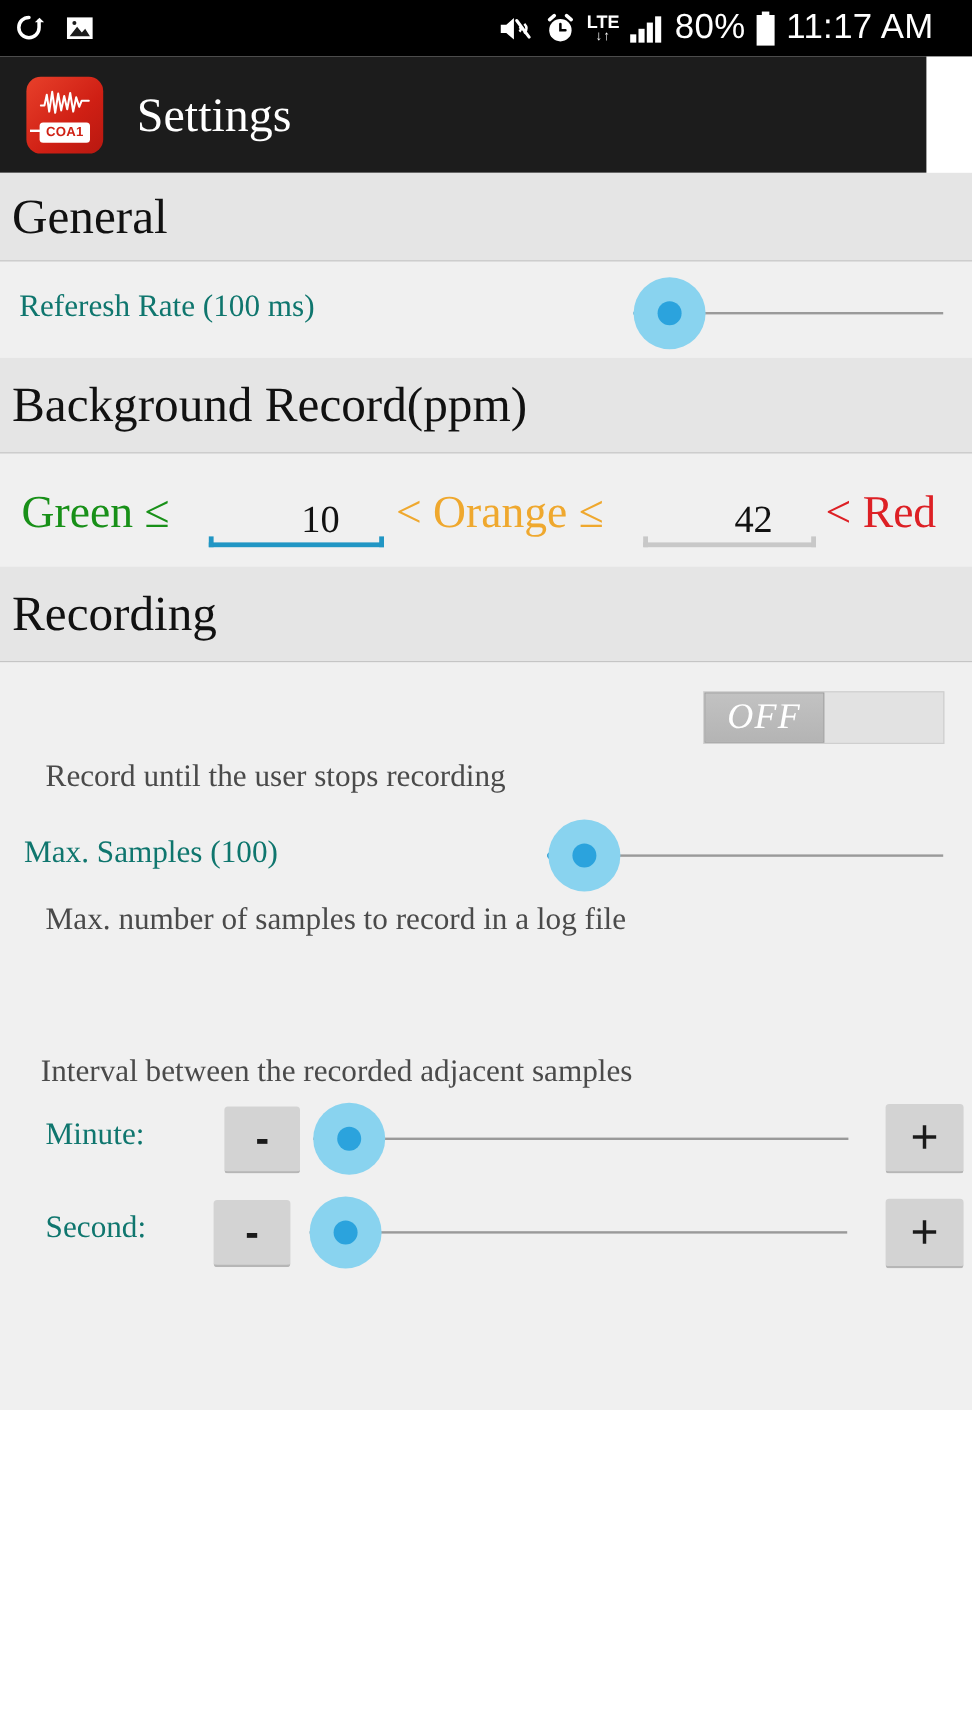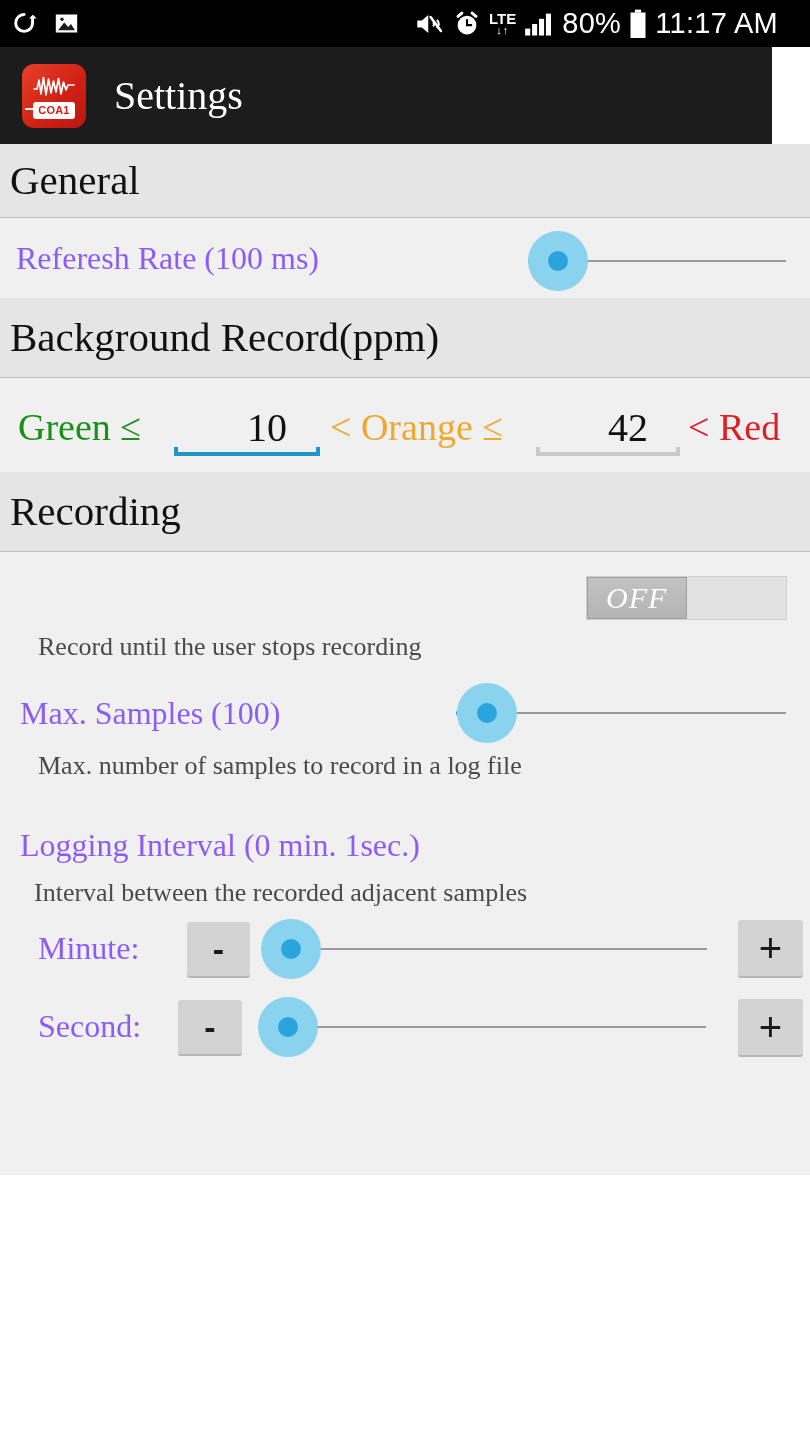--- a/index.html
+++ b/index.html
@@ -72,21 +72,21 @@
   .section-header .sh-label {
     padding-left: 10px; font-size: 41px; color: #111111; line-height: 1;
   }
   .content-band {
     position: absolute; left: 0; width: 810px;
     background: #f0f0f0;
   }
 
   
   .row-label {
-    position: absolute; font-size: 32px; color: #8b5cf6; line-height: 1; white-space: nowrap;
+    position: absolute; font-size: 26px; color: #0f766e; line-height: 1; white-space: nowrap;
   }
   .row-sub {
     position: absolute; font-size: 26px; color: #4a4a4a; line-height: 1; white-space: nowrap;
   }
 
   
   .slider { position: absolute; height: 60px; }
   .slider .track {
     position: absolute; top: 29px; left: 0; height: 2px; width: 100%;
     background: #9a9a9a;
@@ -102,21 +102,21 @@
   .slider .thumb {
     position: absolute; top: 20px; width: 20px; height: 20px; border-radius: 50%;
     background: #2ba3dd;
   }
 
   
   .num-field {
     position: absolute; display: flex; align-items: flex-end; justify-content: center;
   }
   .num-field .val {
-    font-size: 40px; color: #111111; line-height: 1; padding-bottom: 8px; margin-left: 40px;
+    font-size: 32px; color: #111111; line-height: 1; padding-bottom: 8px; margin-left: 40px;
   }
   .num-field .underline {
     position: absolute; left: 0; bottom: 0; width: 100%; height: 4px;
   }
   .num-field .underline::before,
   .num-field .underline::after {
     content: ""; position: absolute; bottom: 0; width: 4px; height: 9px; background: inherit;
   }
   .num-field .underline::before { left: 0; }
   .num-field .underline::after { right: 0; }
@@ -276,21 +276,20 @@
 
   <div class="row-label" style="top:697px; left:20px;">Max. Samples (100)</div>
   <div class="row-sub" style="top:753px; left:38px;">Max. number of samples to record in a log file</div>
   <div class="slider" style="top:683px; left:456px; width:330px;">
     <div class="track"></div>
     <div class="fill" style="width:32px;"></div>
     <div class="halo" style="left:1px;"></div>
     <div class="thumb" style="left:21px;"></div>
   </div>
 
-  <div class="row-label" style="top:829px; left:20px;">Logging Interval (0 min. 1sec.)</div>
   <div class="row-sub" style="top:880px; left:34px;">Interval between the recorded adjacent samples</div>
 
   <div class="row-label" style="top:932px; left:38px;">Minute:</div>
   <div class="stepbtn minus" style="top:922px; left:187px; width:63px; height:56px;">-</div>
   <div class="slider" style="top:919px; left:261px; width:446px;">
     <div class="track"></div>
     <div class="halo" style="left:0px;"></div>
     <div class="thumb" style="left:20px;"></div>
   </div>
   <div class="stepbtn plus" style="top:920px; left:738px; width:65px; height:58px;">+</div>

